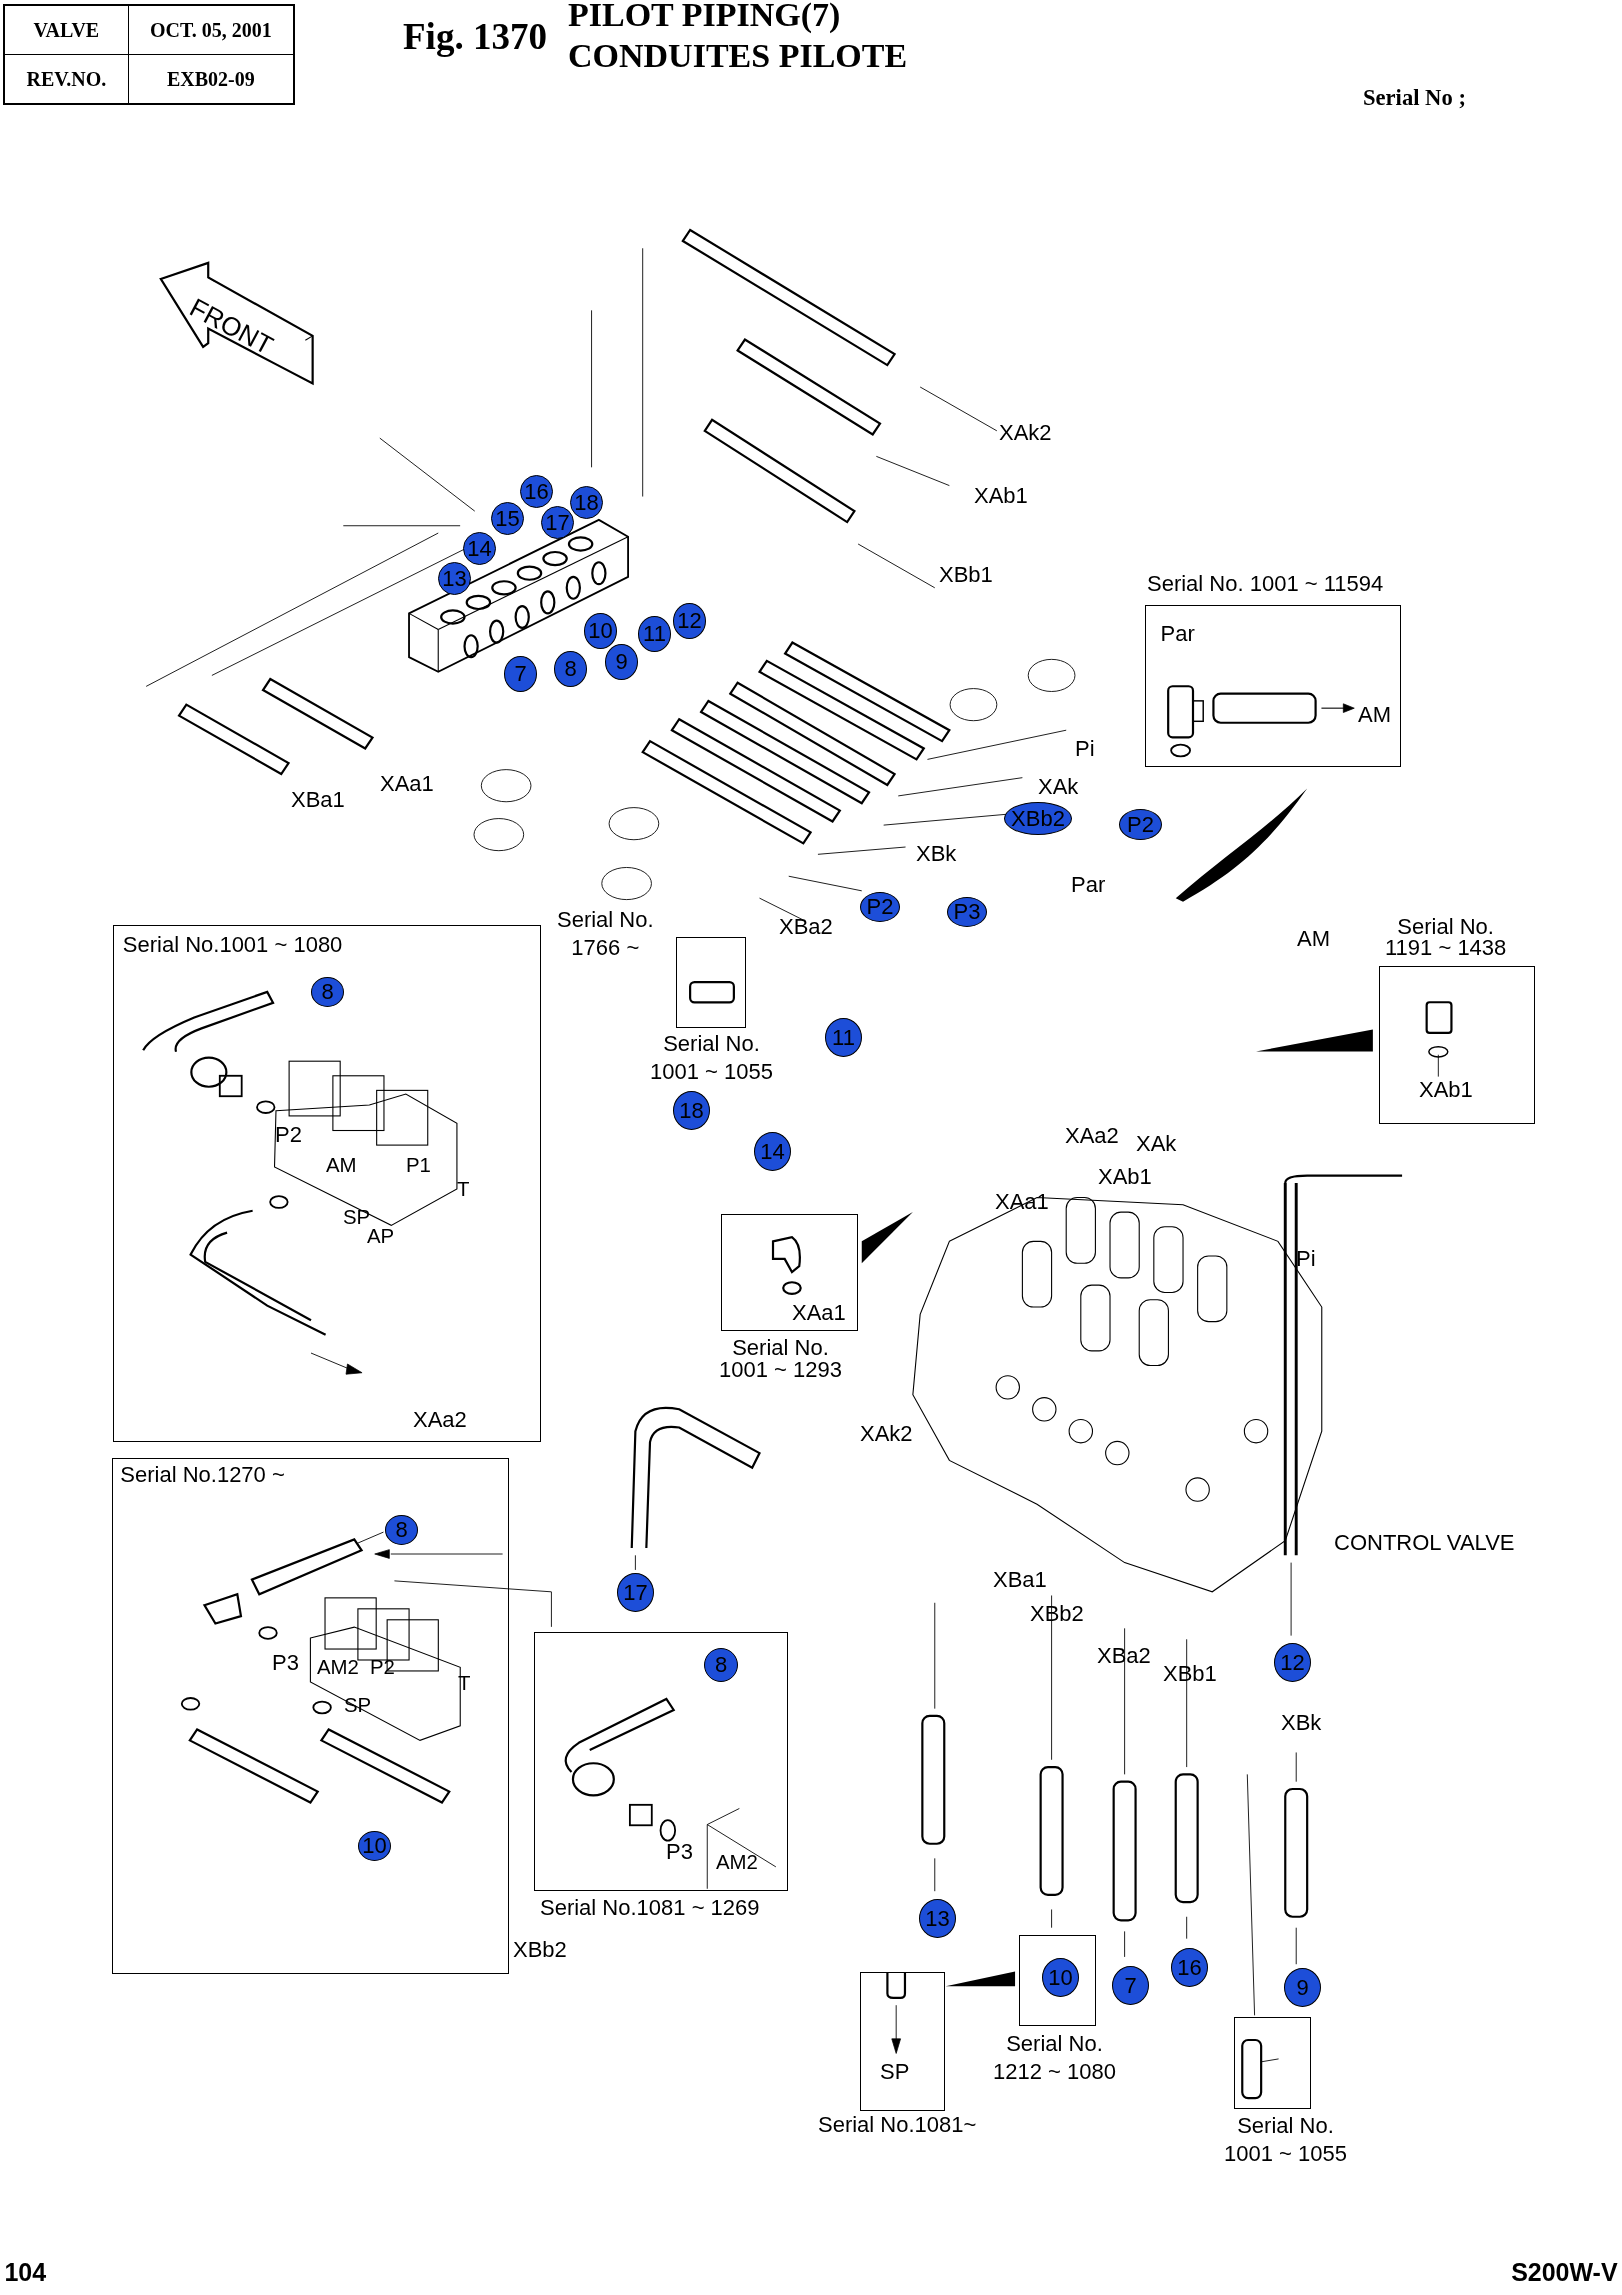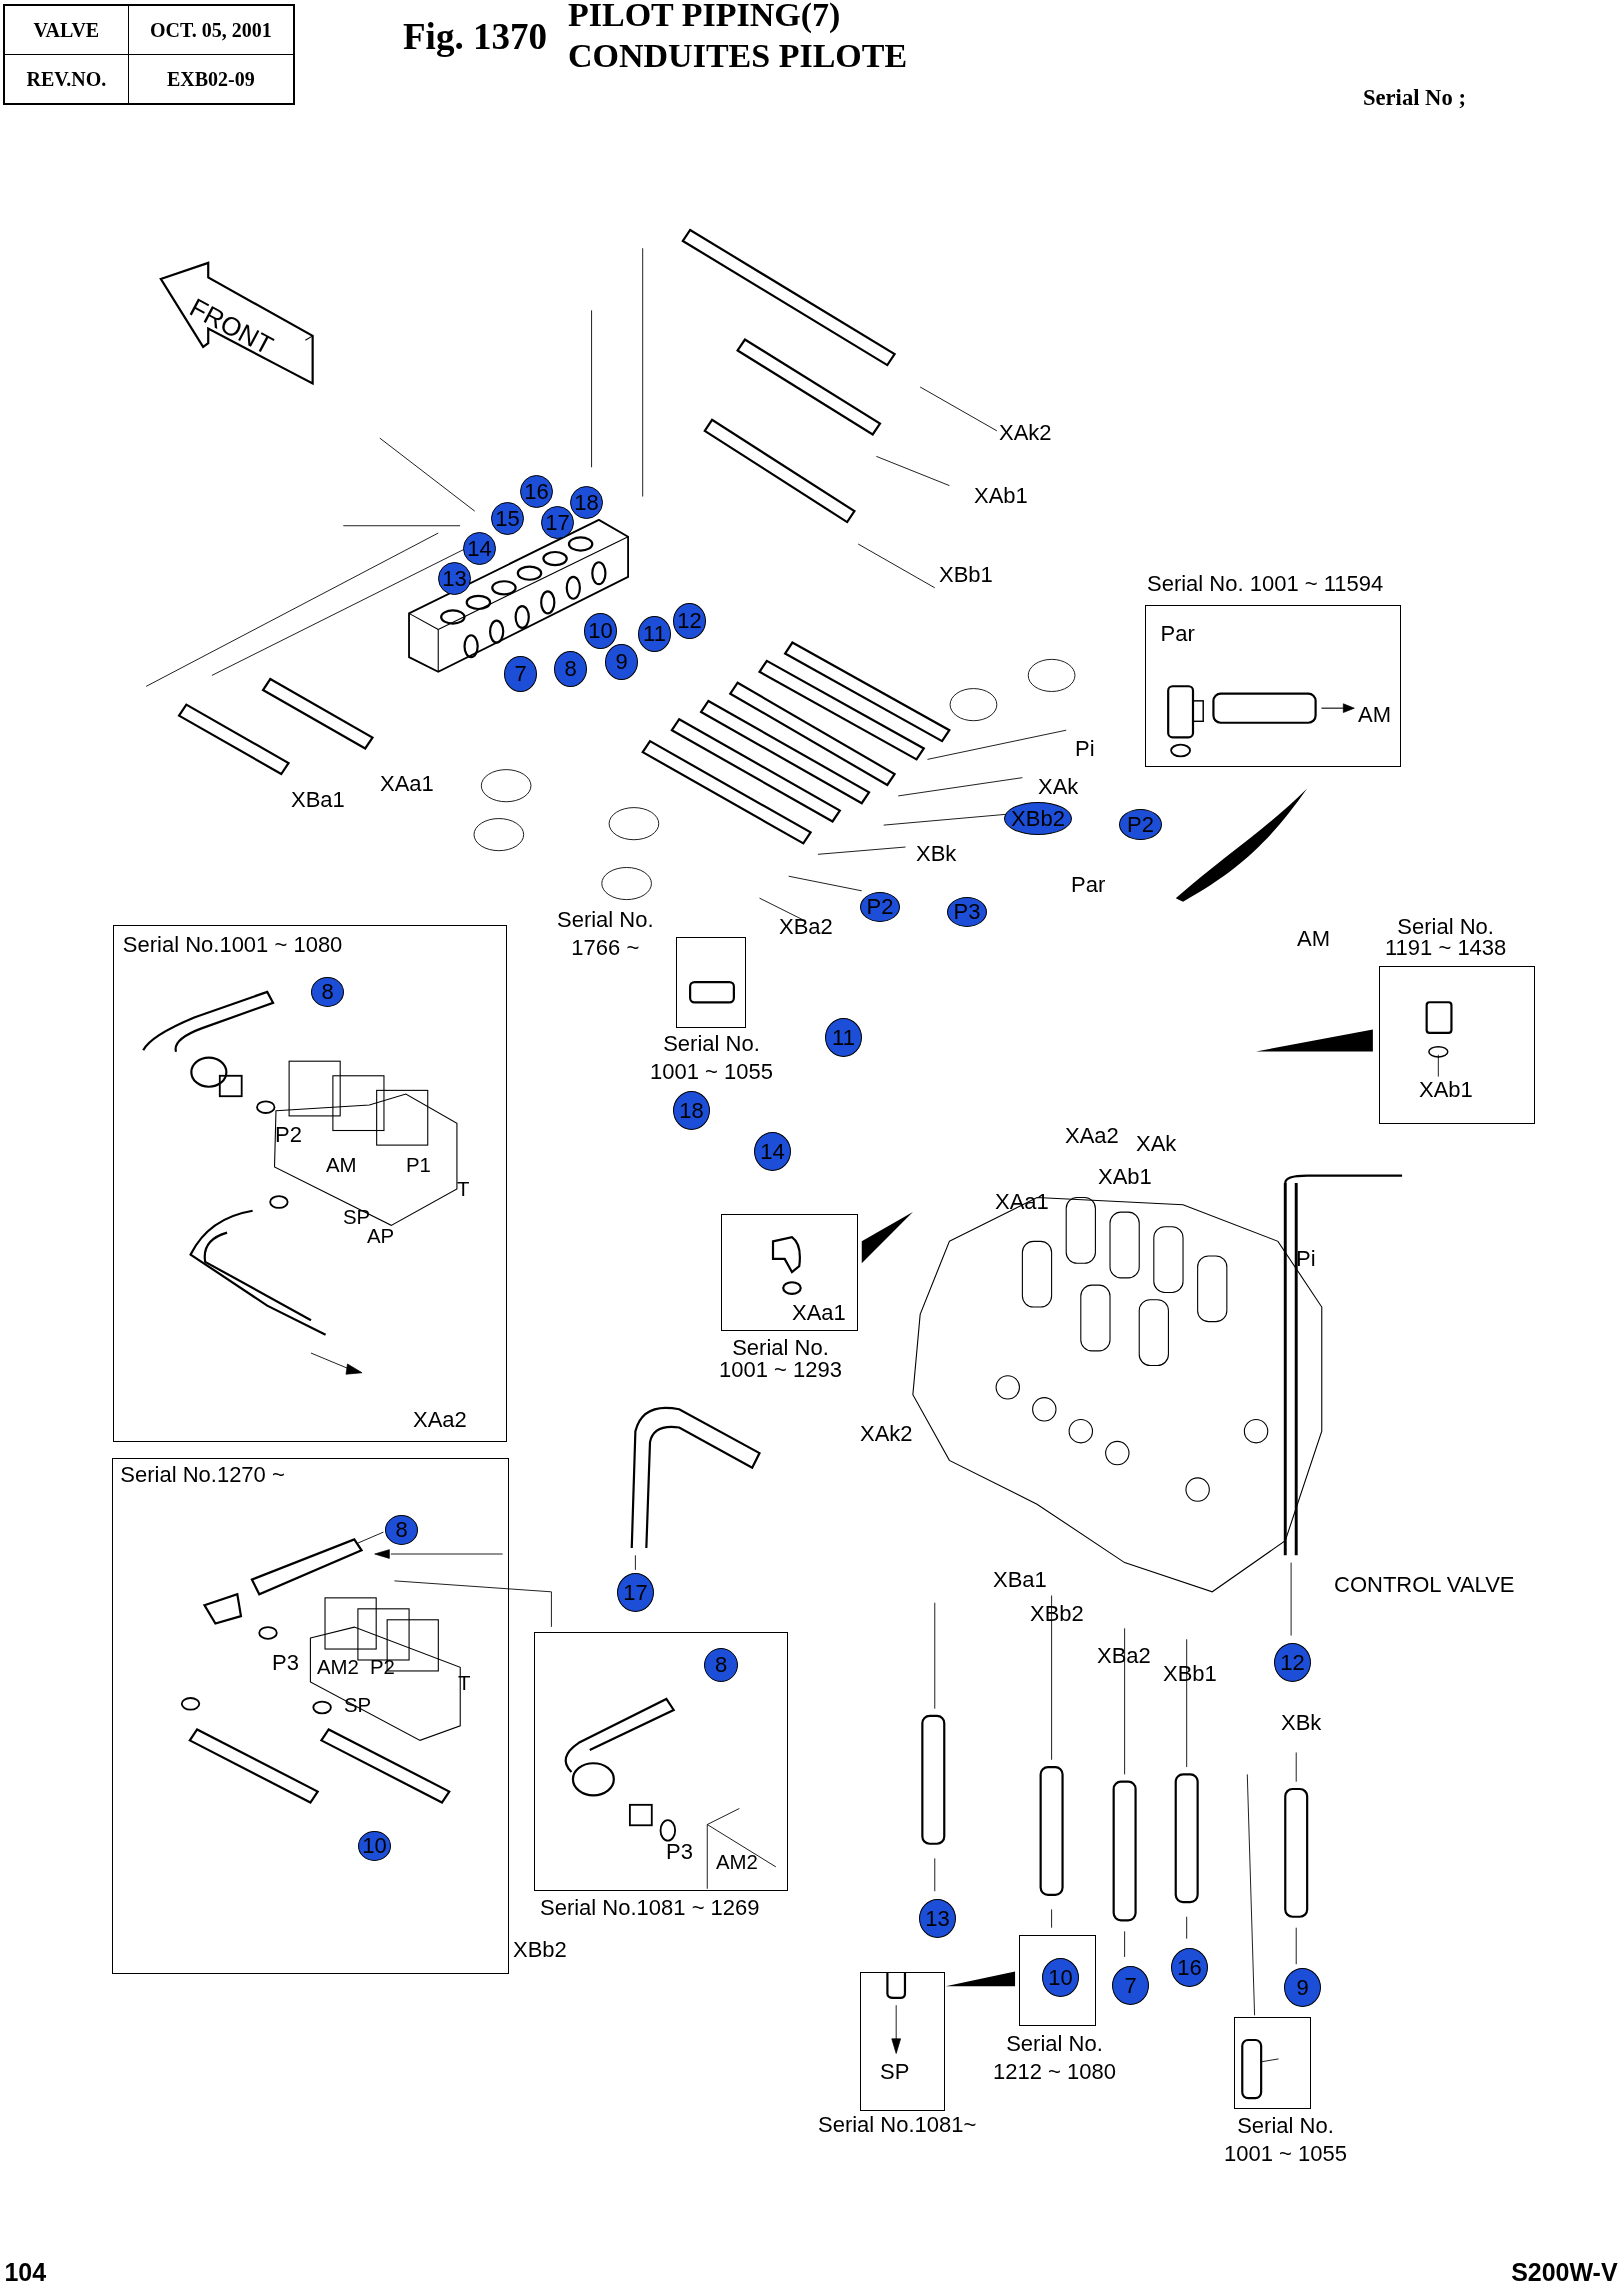--- a/index.html
+++ b/index.html
@@ -250,21 +250,21 @@
     <path d="M70,36 L96,30 Q110,40 106,70 L96,78 L86,60 L70,60 Z"></path>
       <ellipse cx="96" cy="100" rx="12" ry="8"></ellipse>
   </svg>
   <div class="abs lbl" style="left:70px;top:85px;">XAa1</div>
 </div>
 <div class="abs cap" style="left:719px;top:1334px;">
   <div>Serial No.</div>
   <div style="margin-top:-5.8px;">1001 ~ 1293</div>
 </div>
 
-<div class="box" style="left:113px;top:925px;width:394px;height:517px;">
+<div class="box" style="left:113px;top:925px;width:428px;height:517px;">
   <div class="abs lbl" style="left:8.8px;top:5.8px;">Serial No.1001 ~ 1080</div>
   <div class="bubble" style="left:197px;top:51px;width:31px;height:28px;">8</div>
   <svg class="abs" width="394" height="517" fill="none" stroke="#000" viewBox="0 0 540 708">
     <path d="M40,170 Q50,150 110,125 L210,90 L218,105 L120,140 Q80,155 85,172" stroke-width="3"></path>
     <ellipse cx="130" cy="200" rx="24" ry="20" stroke-width="3"></ellipse>
     <rect x="145" y="205" width="30" height="28" stroke-width="2.5"></rect>
       <ellipse cx="208" cy="248" rx="12" ry="8" stroke-width="2.5"></ellipse>
     <path d="M222,253 L350,245 L400,230 L470,270 L470,360 L380,410 L220,330 Z" stroke-width="1.5"></path>
     <rect x="240" y="185" width="70" height="75" stroke-width="1.5"></rect>
       <rect x="300" y="205" width="70" height="75" stroke-width="1.5"></rect>
@@ -322,21 +322,21 @@
     <line x1="236" y1="262" x2="236" y2="350" stroke-width="1.2"></line>
     <line x1="236" y1="262" x2="280" y2="240" stroke-width="1.2"></line>
     <line x1="236" y1="262" x2="330" y2="320" stroke-width="1.2"></line>
   </svg>
   <div class="abs lbl" style="left:131px;top:206px;">P3</div>
   <div class="abs lbl-sm" style="left:181px;top:218px;">AM2</div>
 </div>
 <div class="abs lbl" style="left:540px;top:1895px;">Serial No.1081 ~ 1269</div>
 
 <div class="abs lbl" style="left:860px;top:1421px;">XAk2</div>
-<div class="abs lbl" style="left:1334px;top:1530px;margin-top:42px;">CONTROL VALVE</div>
+<div class="abs lbl" style="left:1334px;top:1530px;">CONTROL VALVE</div>
 <div class="bubble" style="left:617px;top:1573px;width:35px;height:37px;">17</div>
 <div class="bubble" style="left:1274px;top:1643px;width:35px;height:37px;">12</div>
 
 <div class="abs lbl" style="left:993px;top:1567px;">XBa1</div>
 <div class="abs lbl" style="left:1030px;top:1601px;">XBb2</div>
 <div class="abs lbl" style="left:1097px;top:1643px;">XBa2</div>
 <div class="abs lbl" style="left:1163px;top:1661px;">XBb1</div>
 <div class="abs lbl" style="left:1281px;top:1710px;">XBk</div>
 
 <div class="bubble" style="left:919px;top:1899px;width:35px;height:37px;">13</div>

